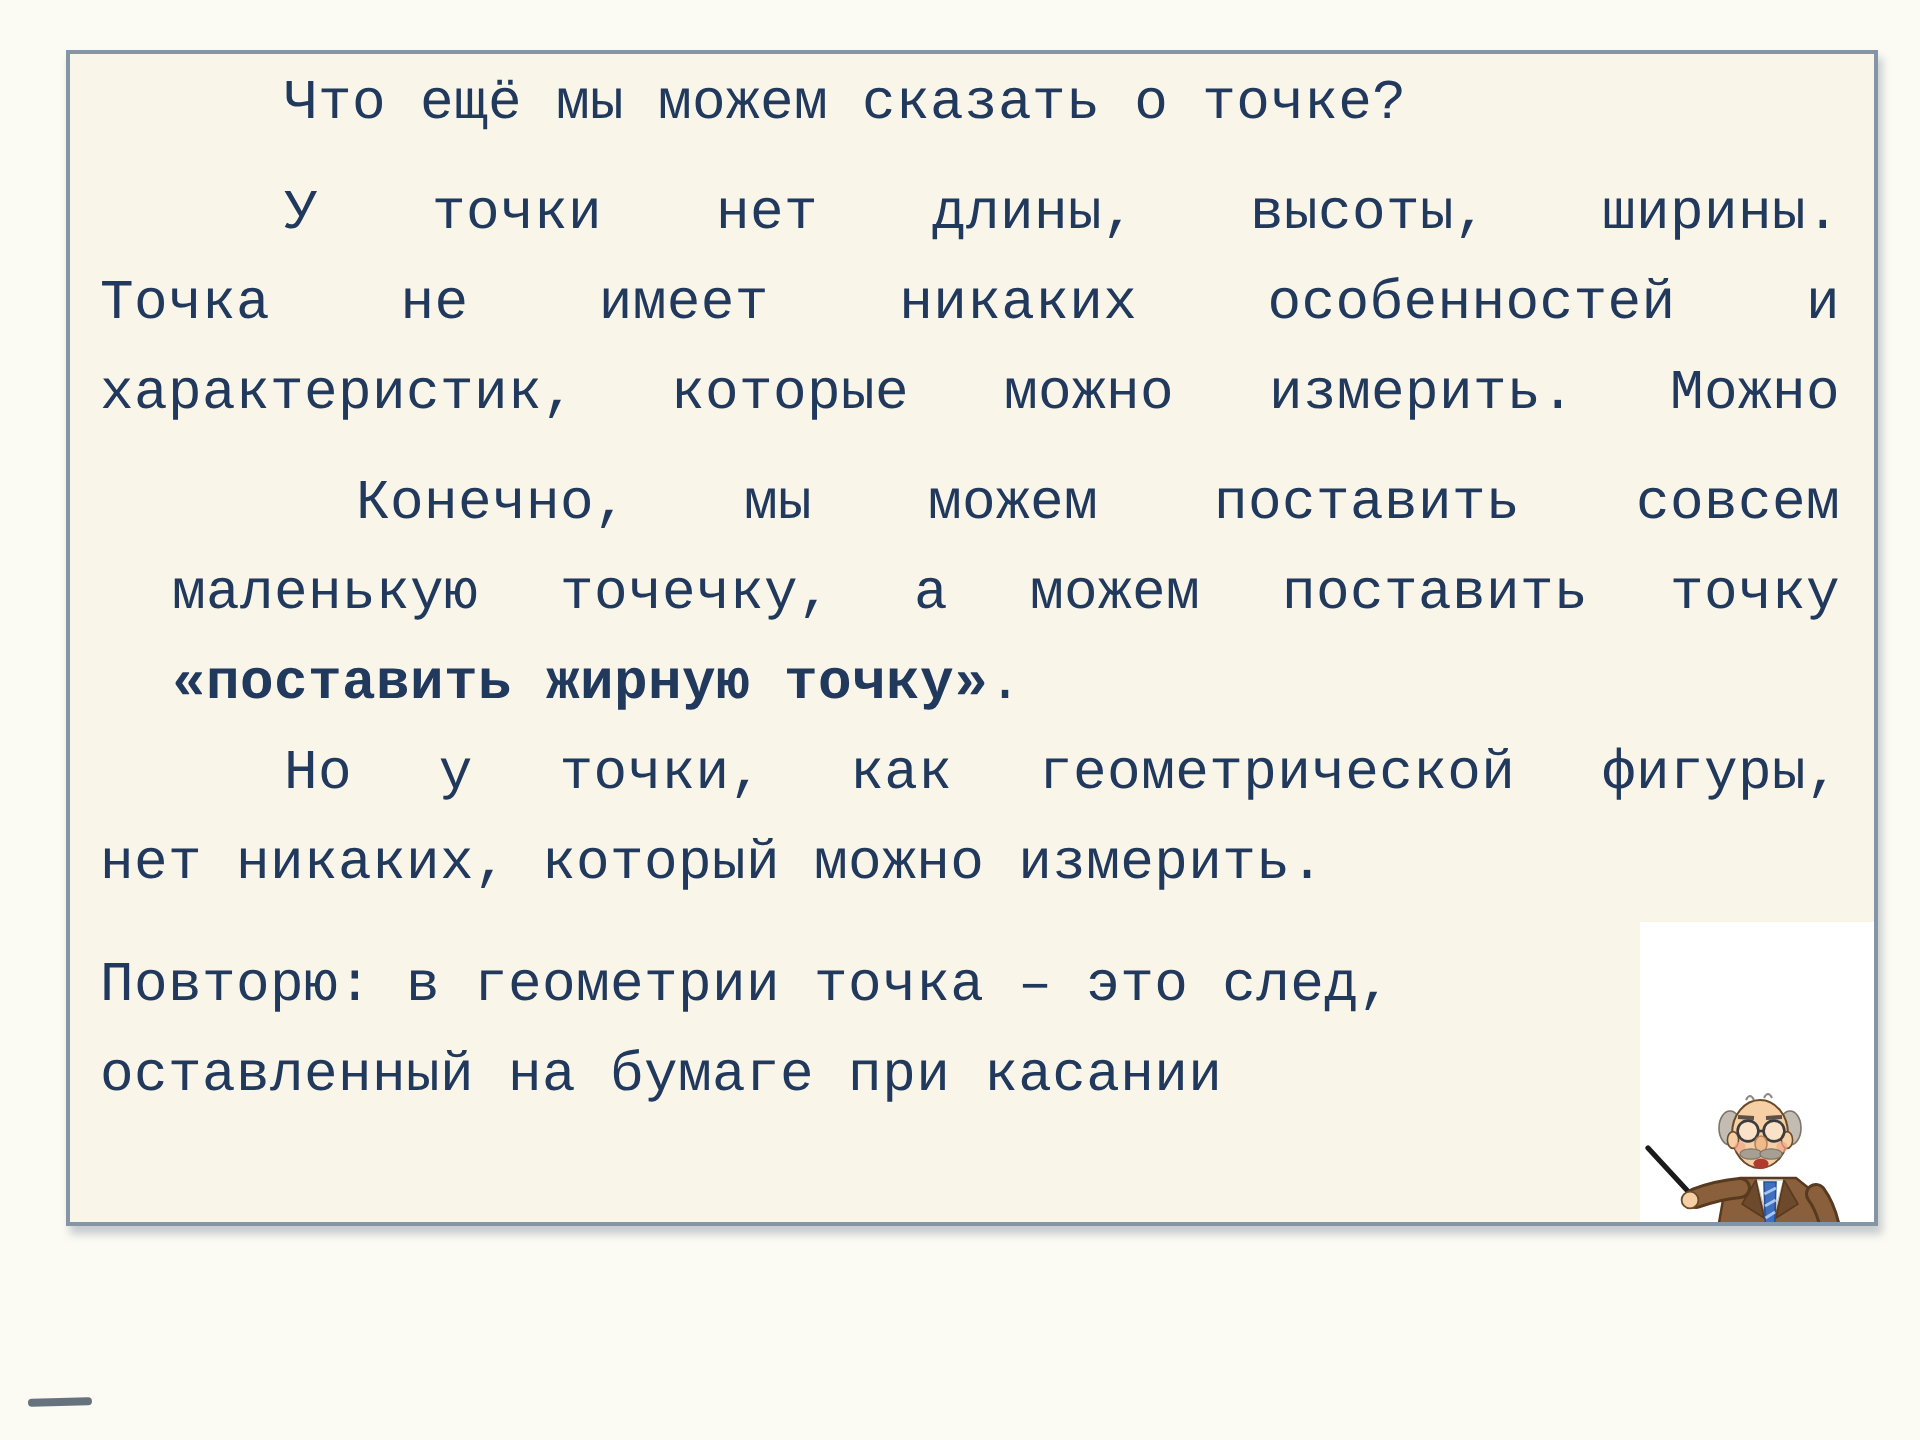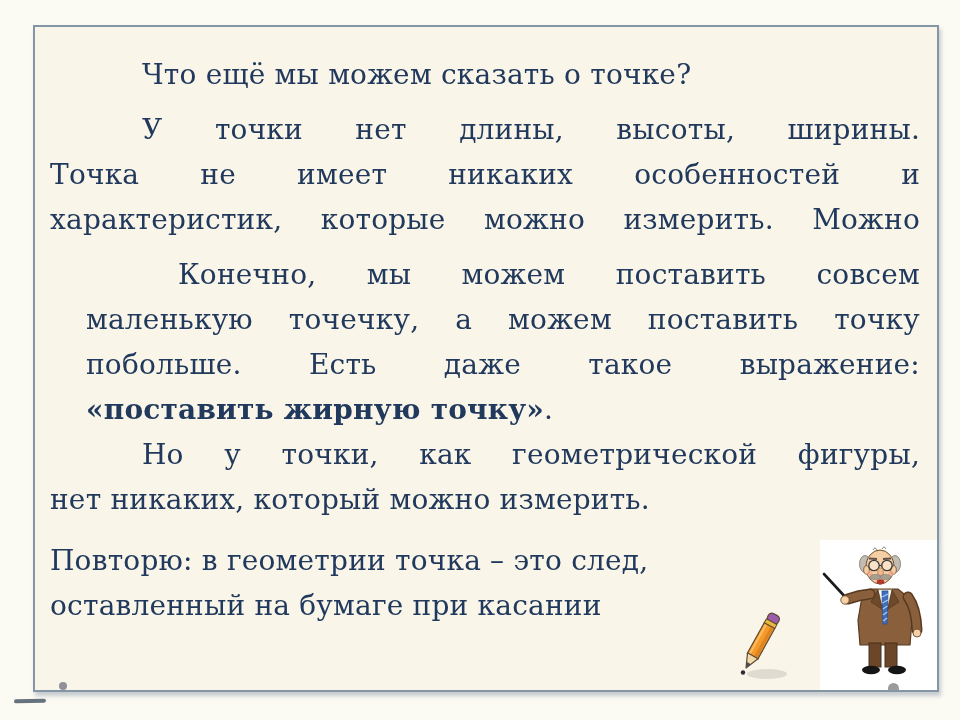--- a/index.html
+++ b/index.html
@@ -2,25 +2,25 @@
 <html><head>
 <meta charset="utf-8">
 <style>
   html,body{margin:0;padding:0;}
   body{
     width:960px;height:720px;position:relative;overflow:hidden;
     background:#fbfaf3;
     font-family:"DejaVu Serif","Liberation Serif",serif;
   }
   .slide{
-    position:absolute;left:33px;top:25px;width:906px;height:667px;
+    position:absolute;left:33px;top:25px;width:906px;height:588px;
     box-sizing:border-box;background:#faf5e9;
     border:2px solid #8496a6;
     box-shadow:2px 4px 4px rgba(132,146,162,.45);
-    padding:25px 17px 0 15px;overflow:hidden;
+    padding:3px 17px 0 15px;overflow:hidden;font-family:Liberation Mono, monospace;
   }
   .shadow-stub{
     position:absolute;left:14px;top:699px;width:32px;height:4px;
     background:#66727e;border-radius:2px;transform:rotate(-1.5deg);
   }
   .line{
     color:#20395c;font-size:28px;line-height:45px;
     letter-spacing:.2px;white-space:normal;text-align:left;
   }
   .fill{text-align:justify;text-align-last:justify;}
@@ -50,21 +50,20 @@
 
   <div class="para">
     <div class="line indent fill">У точки нет длины, высоты, ширины.</div>
     <div class="line fill">Точка не имеет никаких особенностей и</div>
     <div class="line fill">характеристик, которые можно измерить. Можно</div>
   </div>
 
   <div class="para tight">
     <div class="line indent fill">Конечно, мы можем поставить совсем</div>
     <div class="line fill">маленькую точечку, а можем поставить точку</div>
-    <div class="line fill">побольше. Есть даже такое выражение:</div>
     <div class="line"><span class="bold">«поставить  жирную  точку»</span><span>.</span></div>
   </div>
 
   <div class="para small">
     <div class="line indent fill">Но у точки, как геометрической фигуры,</div>
     <div class="line">нет  никаких,  который  можно  измерить.</div>
   </div>
 
   <div class="para last">
     <div class="line">Повторю:  в  геометрии  точка – это  след,</div>

